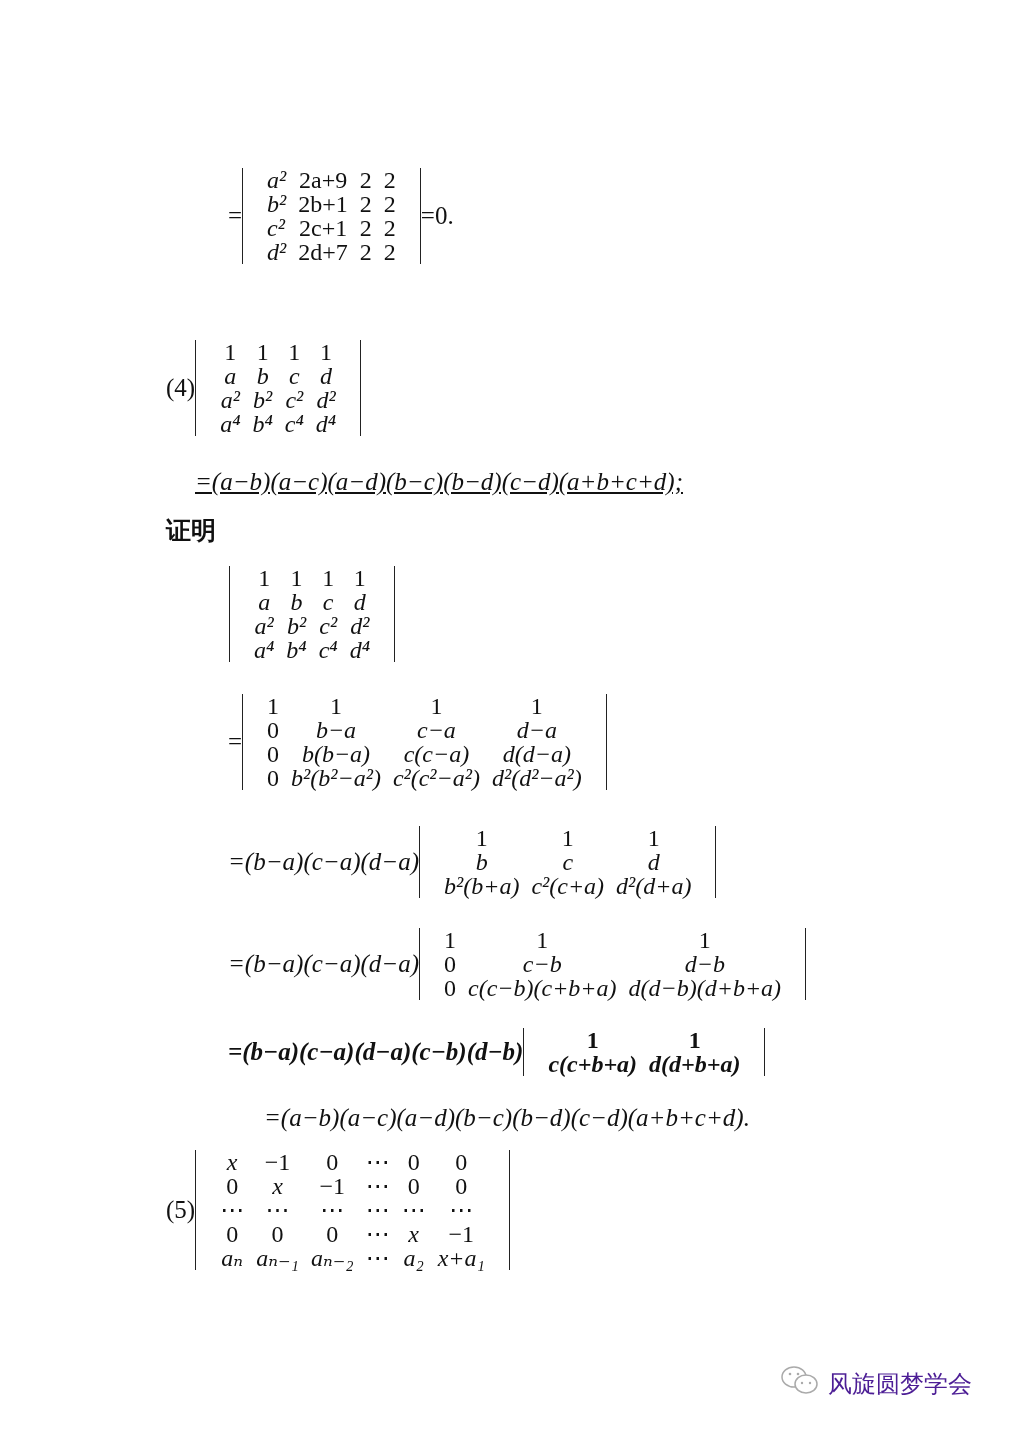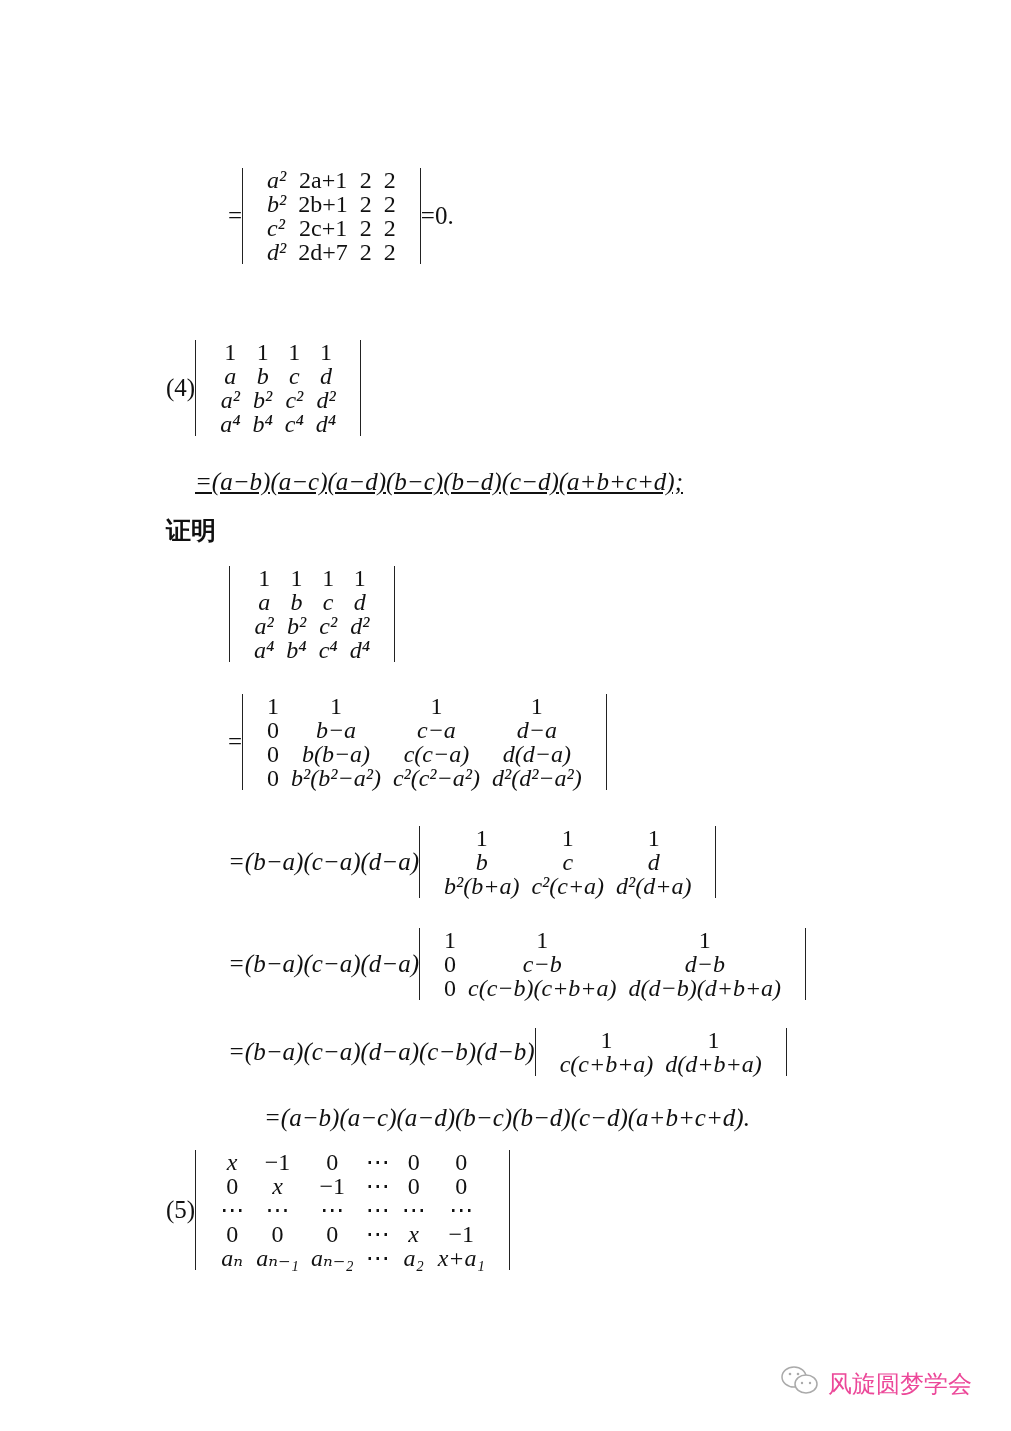--- a/index.html
+++ b/index.html
@@ -7,33 +7,33 @@
        font-family:"Liberation Serif","DejaVu Serif",serif;color:#111;font-size:25px;}
   .blk{position:absolute;white-space:nowrap;display:flex;align-items:center;}
   .det{display:inline-block;border-left:1.6px solid #222;border-right:1.6px solid #222;padding:0 18px;}
   .det table{border-collapse:collapse;}
   .det td{padding:0 6px;line-height:24px;font-size:24px;text-align:center;}
   .det td.l{text-align:left;}
   i{font-style:italic;}
   .txt{font-size:25px;}
   .heading{font-family:Liberation Mono, monospace;font-weight:bold;font-size:25px;}
   .wm{position:absolute;left:780px;top:1365px;display:flex;align-items:center;gap:8px;
-      color:#ec4899;font-family:"DejaVu Sans",sans-serif;font-size:24px;}
+      color:#4c1d95;font-family:"DejaVu Sans",sans-serif;font-size:24px;}
 </style>
 </head>
 <body>
 
 <div class="blk" style="left:228px;top:168px;">
   <span class="txt">=</span>
   <span class="det">
     <table>
       <tbody>
           <tr>
             <td class="l"><i>a²</i></td>
-            <td>2a+1</td>
+            <td>2a+9</td>
             <td>2</td>
             <td>2</td>
           </tr>
       <tr>
             <td class="l"><i>b²</i></td>
             <td>2b+1</td>
             <td>2</td>
             <td>2</td>
           </tr>
       <tr>
@@ -203,21 +203,21 @@
       <tr>
             <td class="l">0</td>
             <td><i>c(c−b)(c+b+a)</i></td>
             <td><i>d(d−b)(d+b+a)</i></td>
           </tr>
     </tbody>
       </table>
   </span>
 </div>
 
-<div class="blk" style="left:228px;top:1028px;">
+<div class="blk" style="left:228px;top:1028px;font-weight:bold;">
   <i class="txt">=(b−a)(c−a)(d−a)(c−b)(d−b)</i>
   <span class="det">
     <table>
       <tbody>
           <tr>
             <td>1</td>
             <td>1</td>
           </tr>
       <tr>
             <td><i>c(c+b+a)</i></td>

